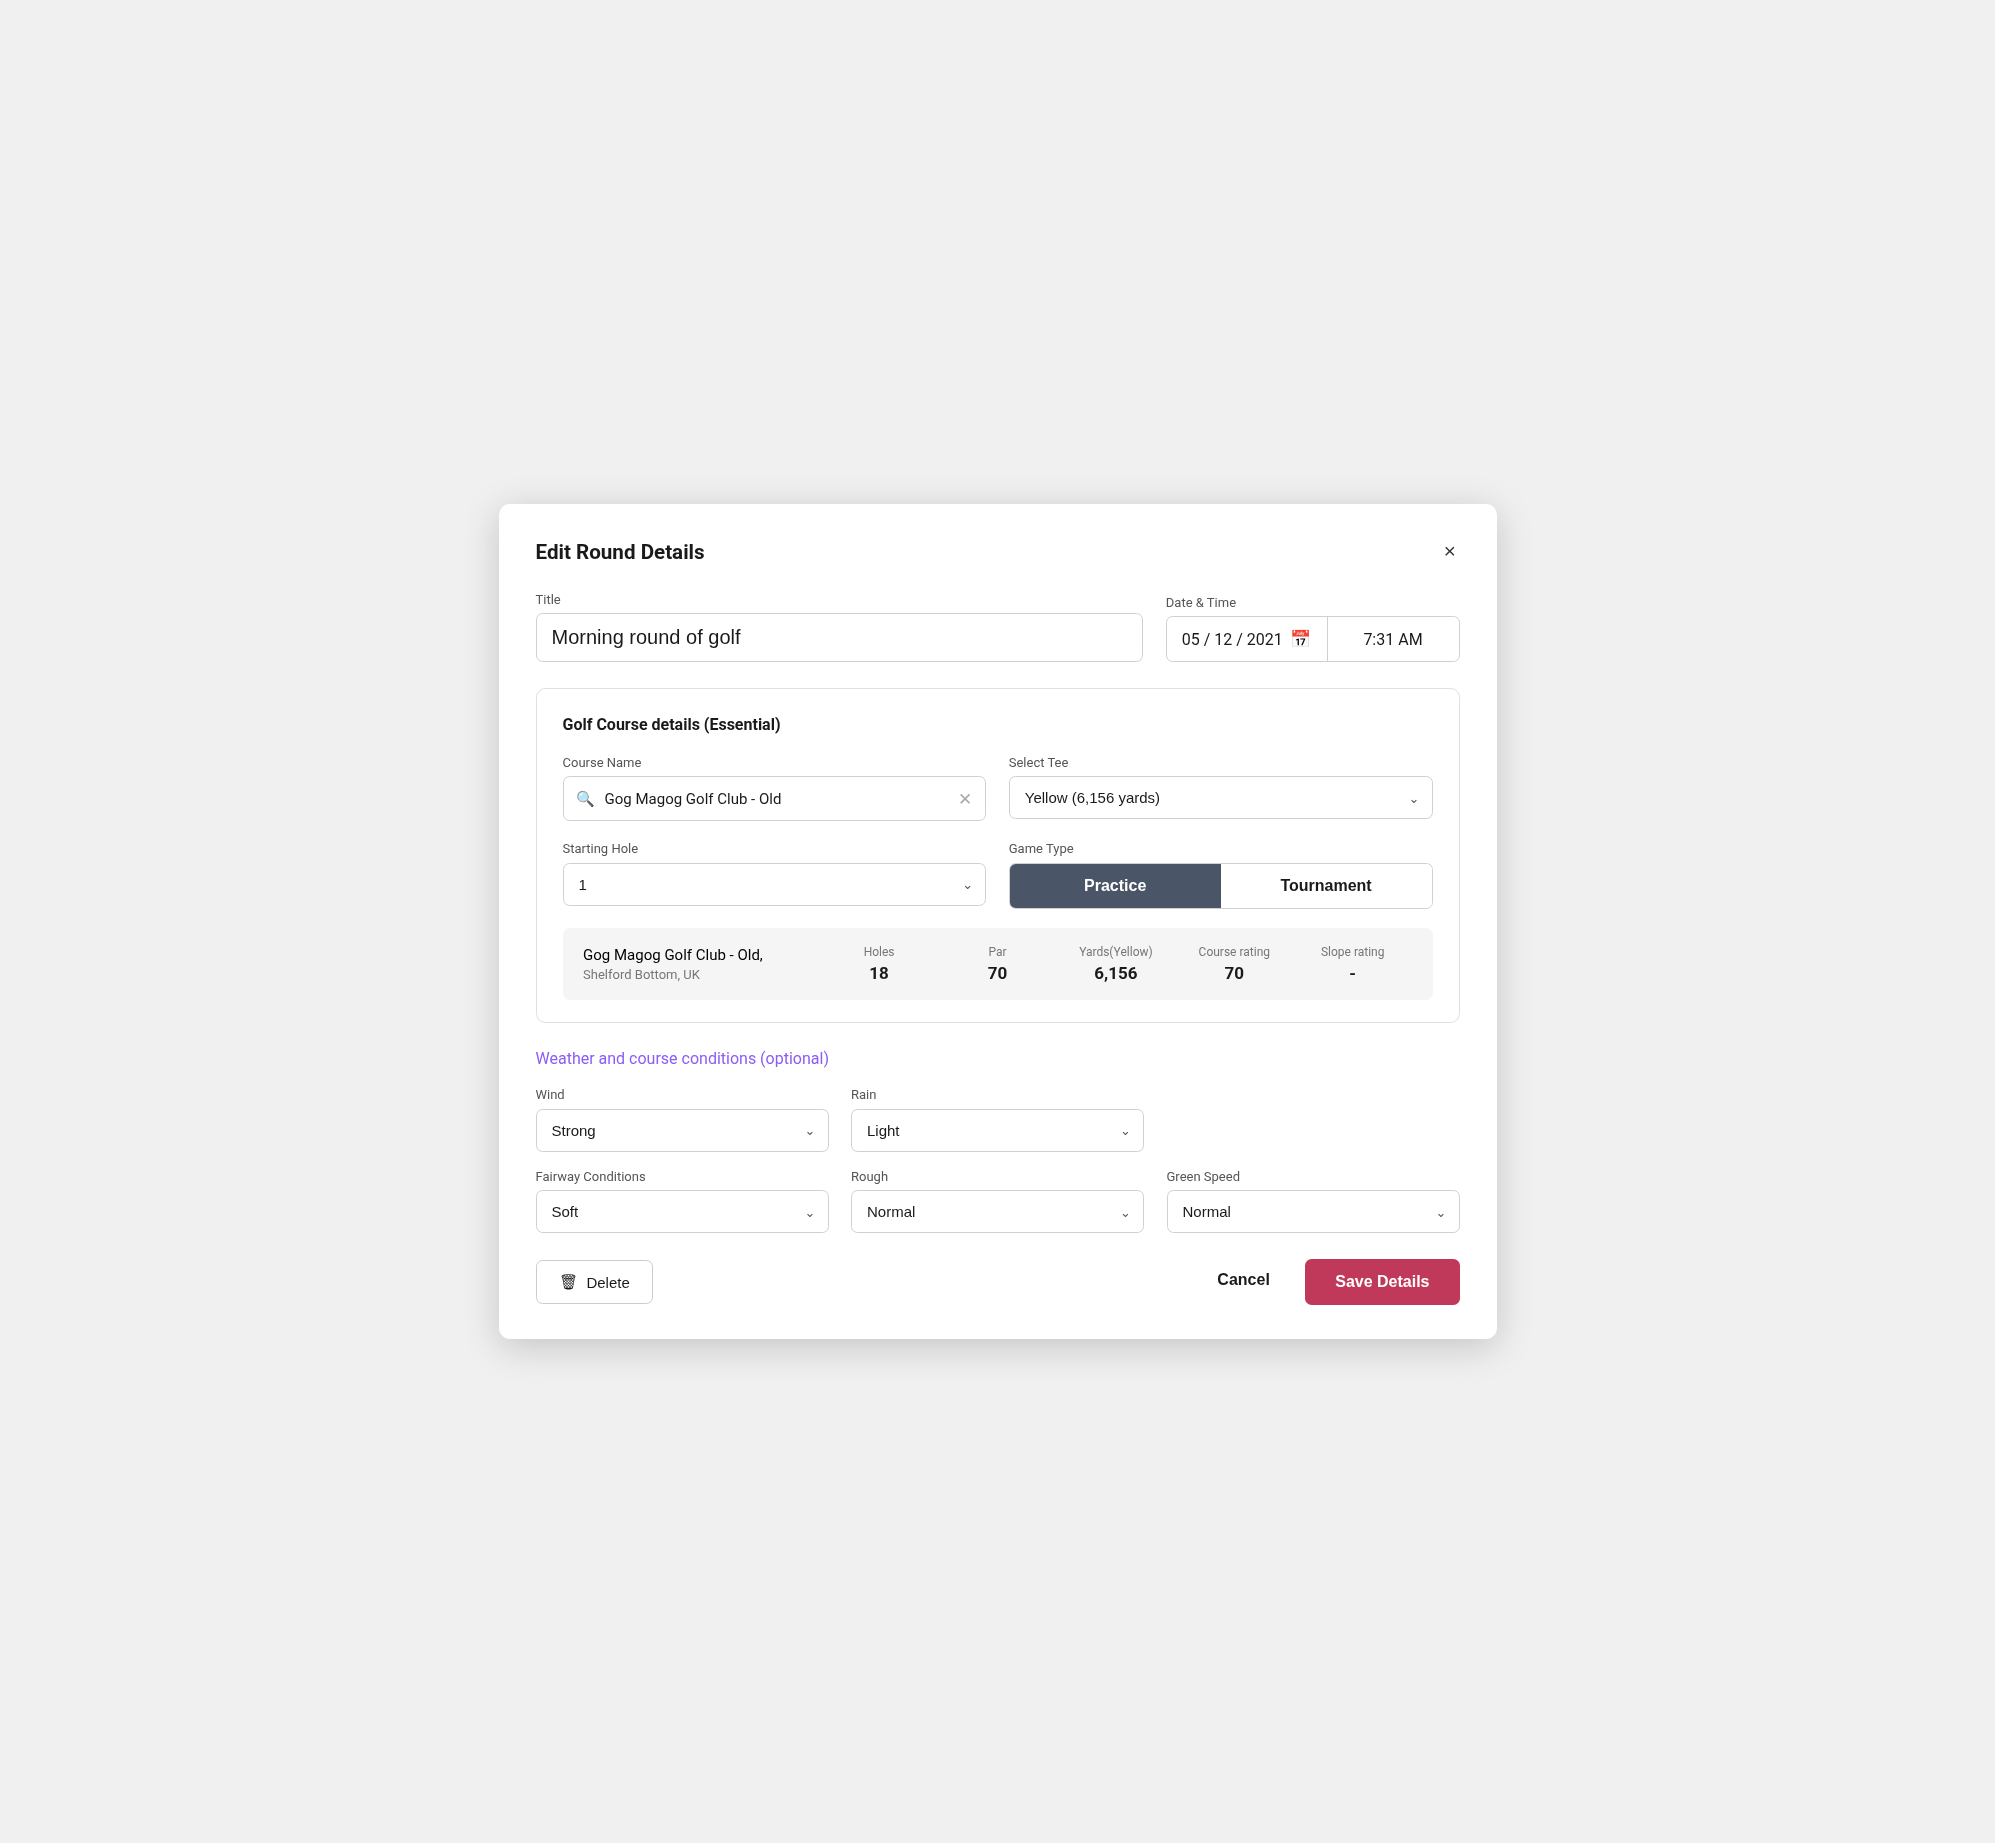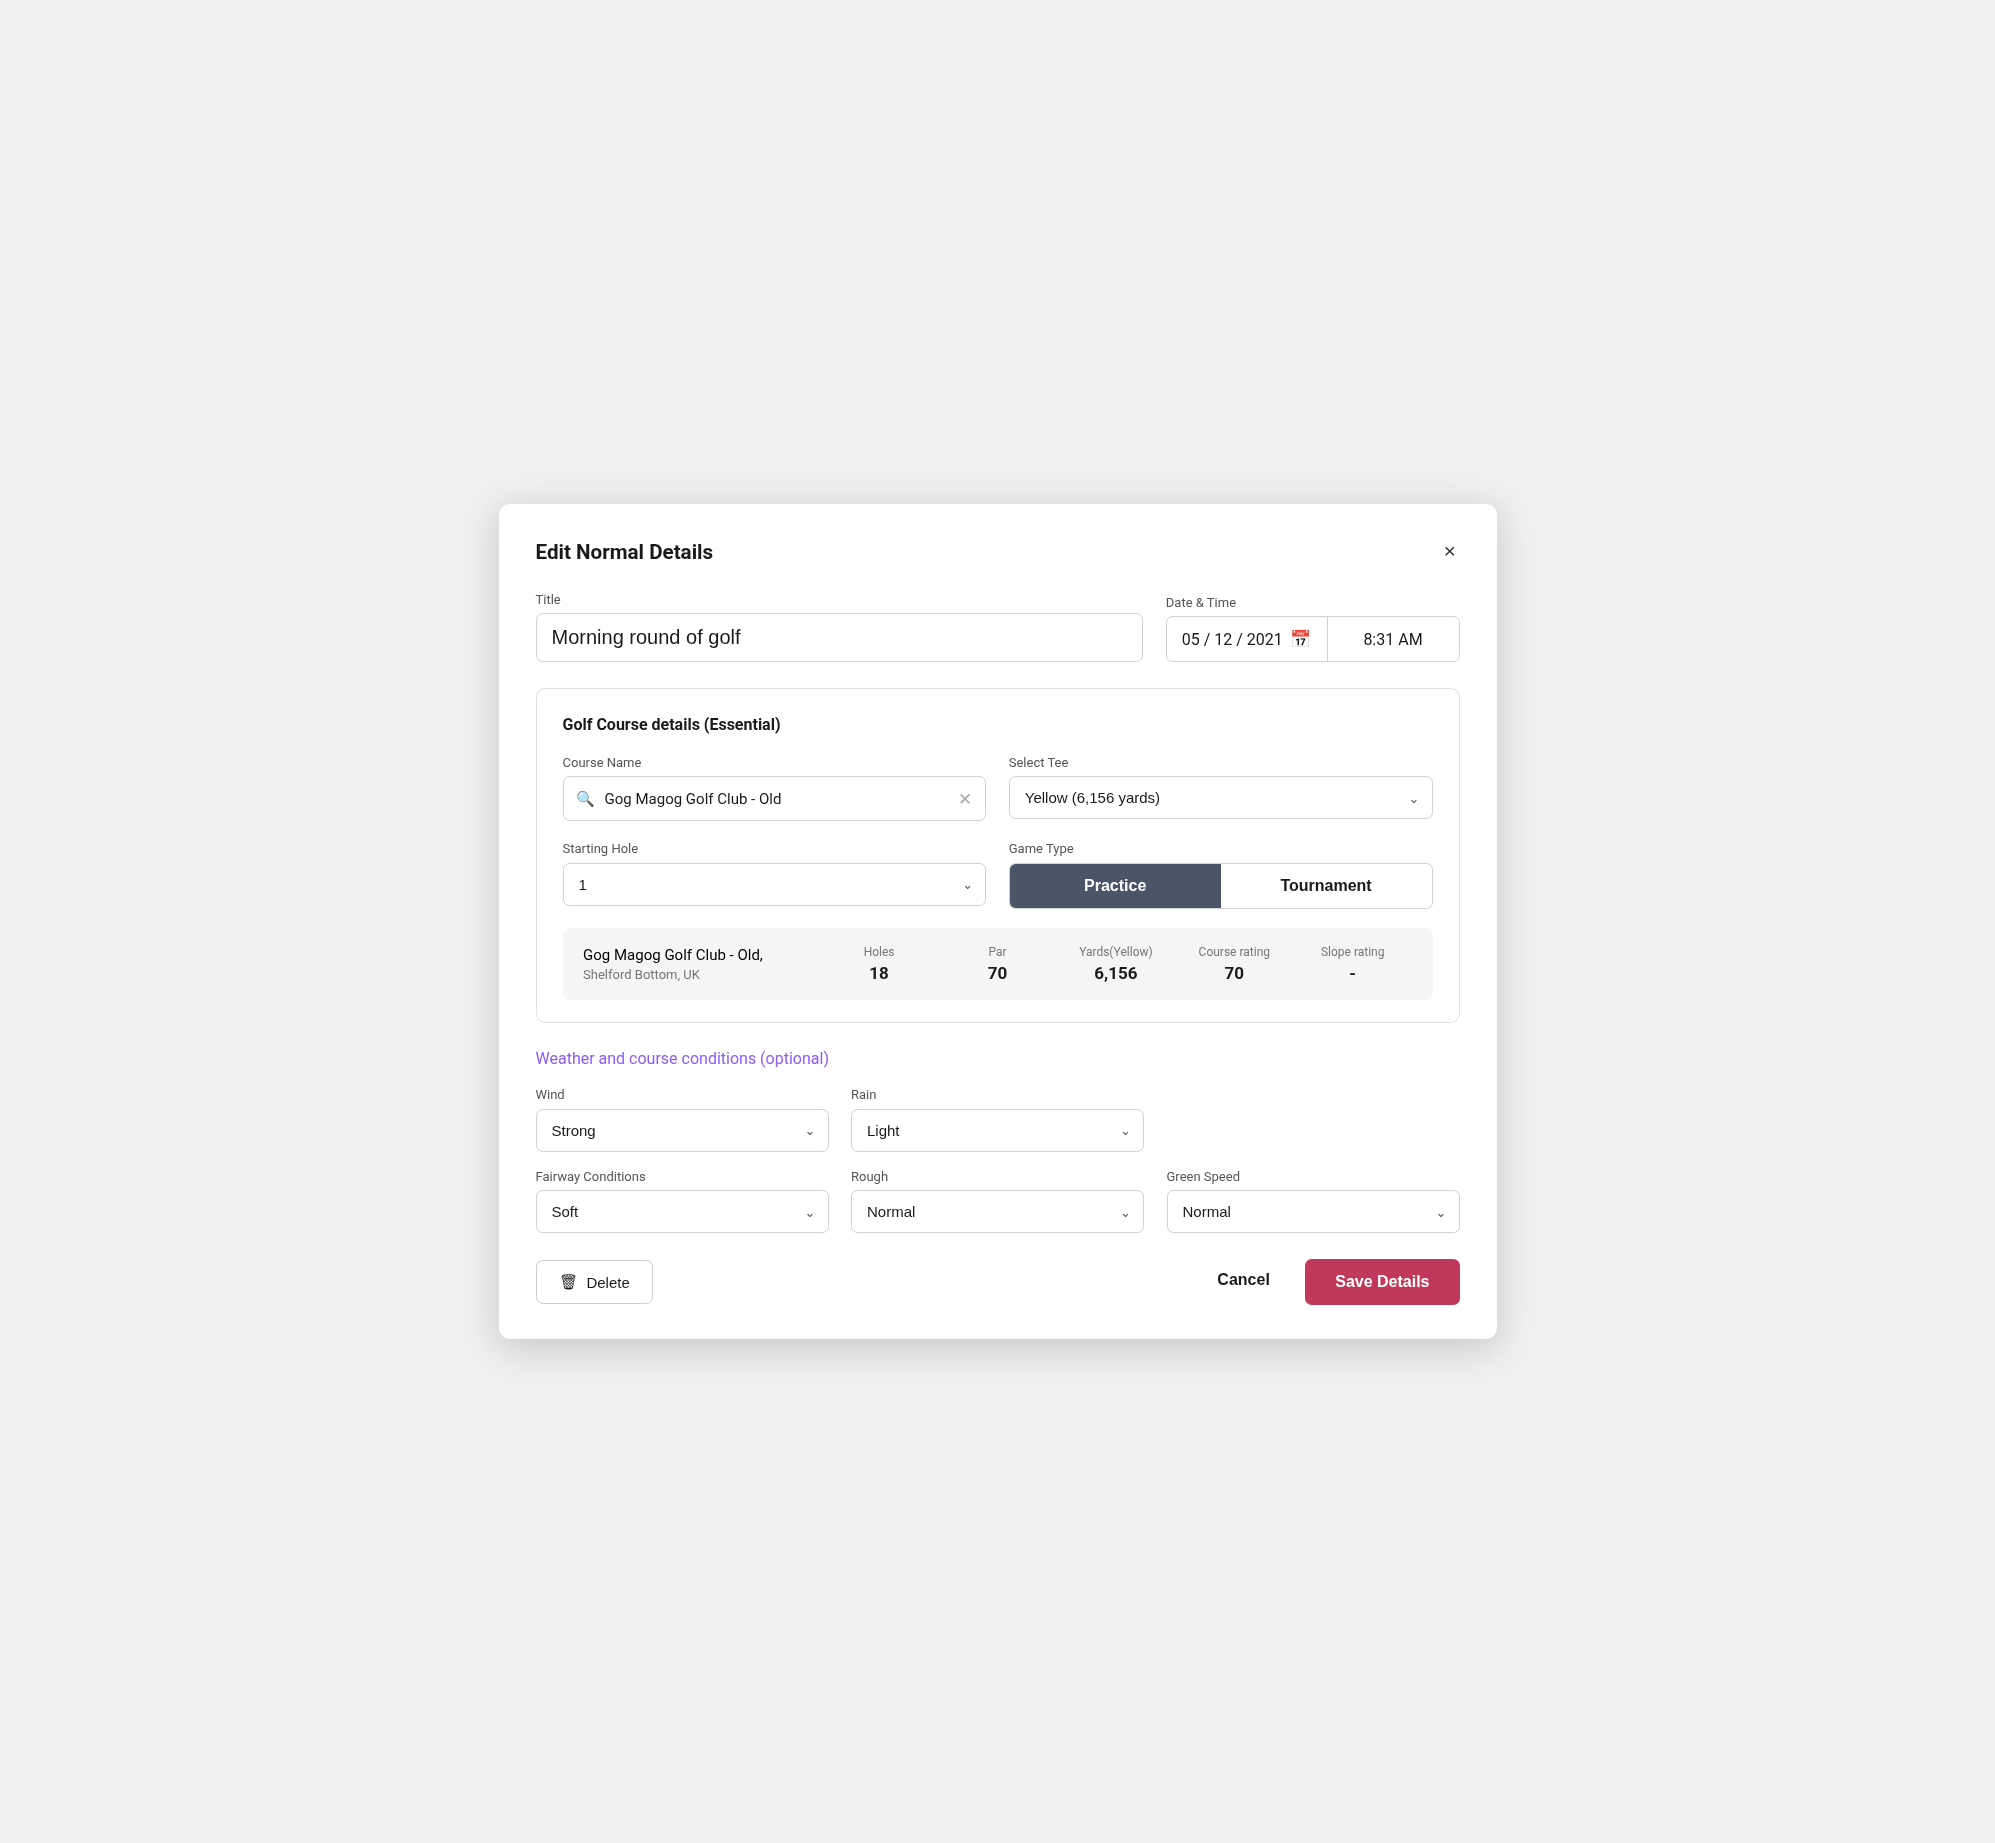--- a/index.html
+++ b/index.html
@@ -264,38 +264,38 @@
       font-weight: 700;
       cursor: pointer;
     }
   </style>
 </head>
 <body>
 
 <div class="modal">
 
   <div class="modal-header">
-    <span class="modal-title">Edit Normal Details</span>
+    <span class="modal-title">Edit Round Details</span>
     <button class="close-btn">×</button>
   </div>
 
   <div class="top-fields">
     <div class="field-group grow">
       <label class="field-label">Title</label>
       <input class="text-input" type="text" value="Morning round of golf" style="">
     </div>
     <div class="field-group">
       <label class="field-label">Date &amp; Time</label>
       <div class="date-time-group">
         <div class="date-part">
           <span>05 /  12  / 2021</span>
           <span class="calendar-icon">📅</span>
         </div>
         <div class="time-part">
-          <span>8:31 AM</span>
+          <span>7:31 AM</span>
         </div>
       </div>
     </div>
   </div>
 
   <div class="section-box">
     <div class="section-title">Golf Course details (Essential)</div>
 
     <div class="two-col">
       <div class="field-group">

